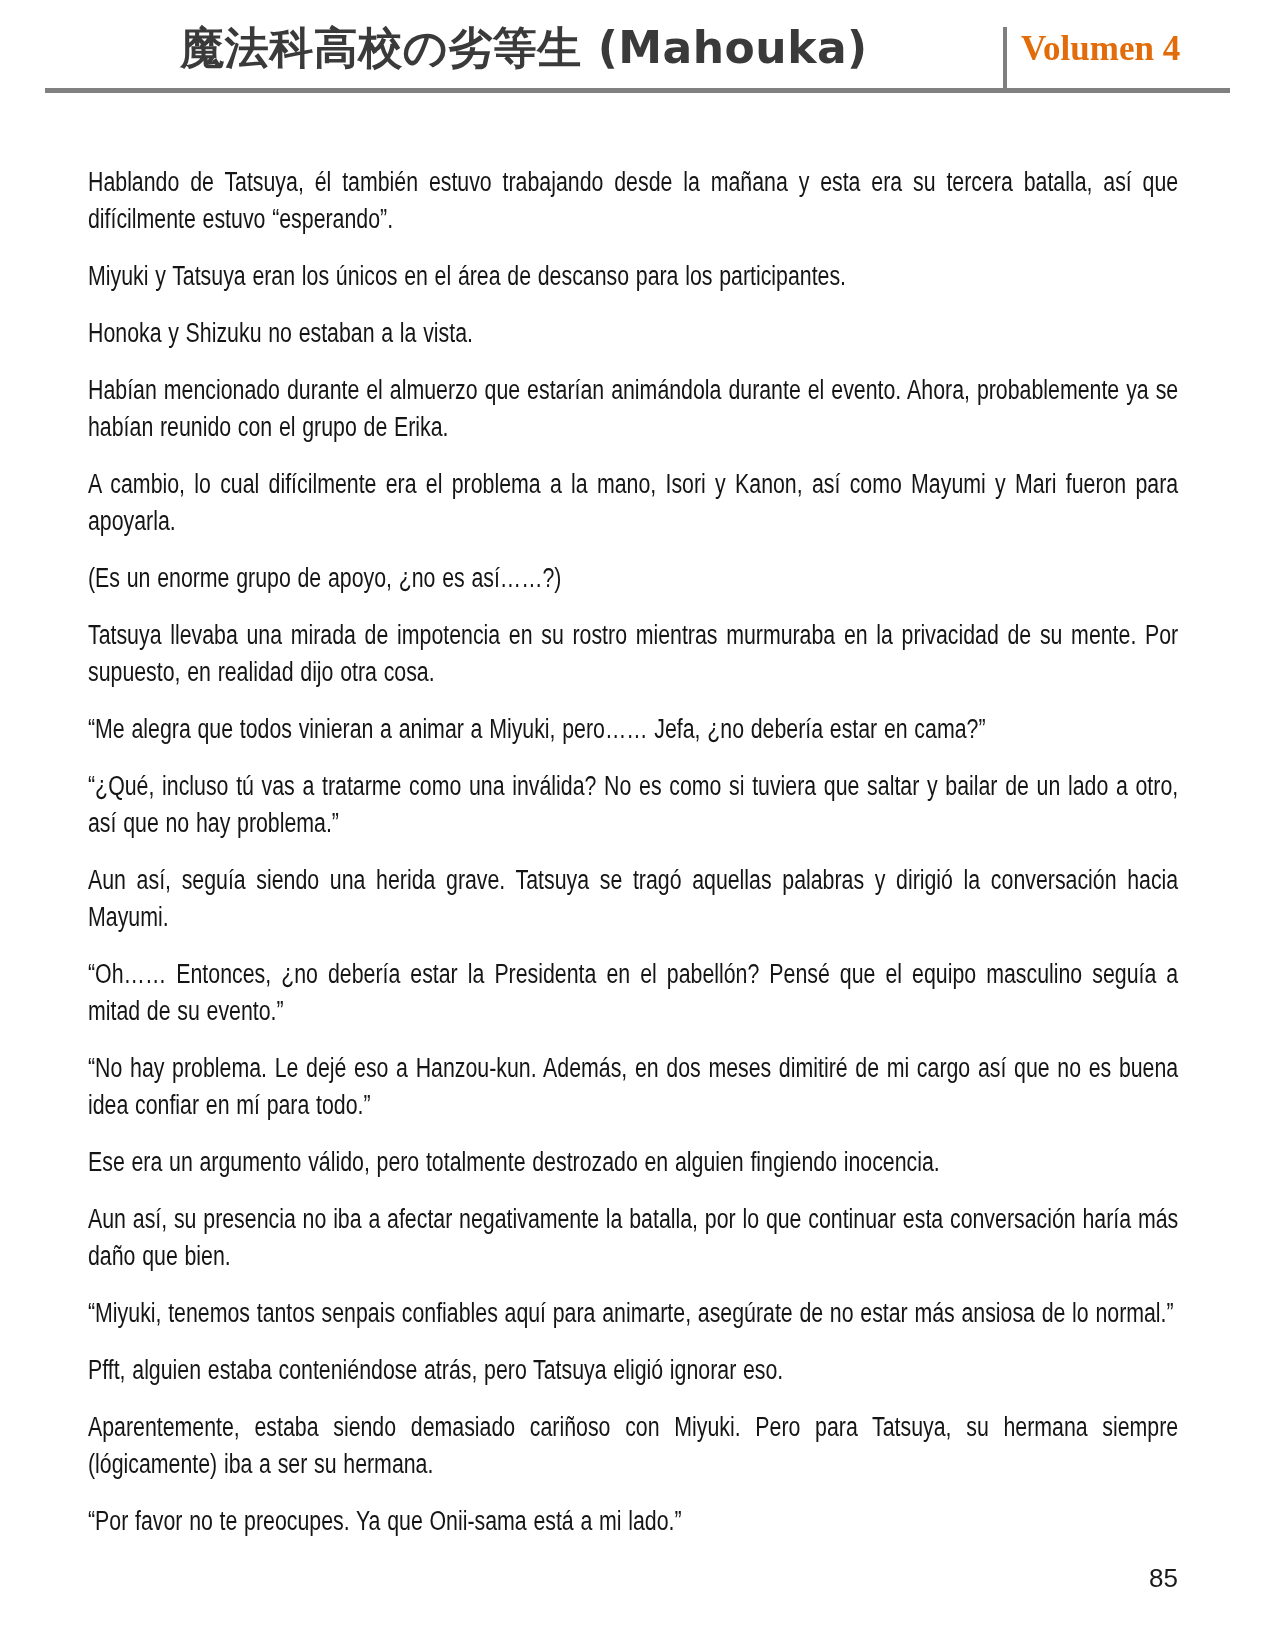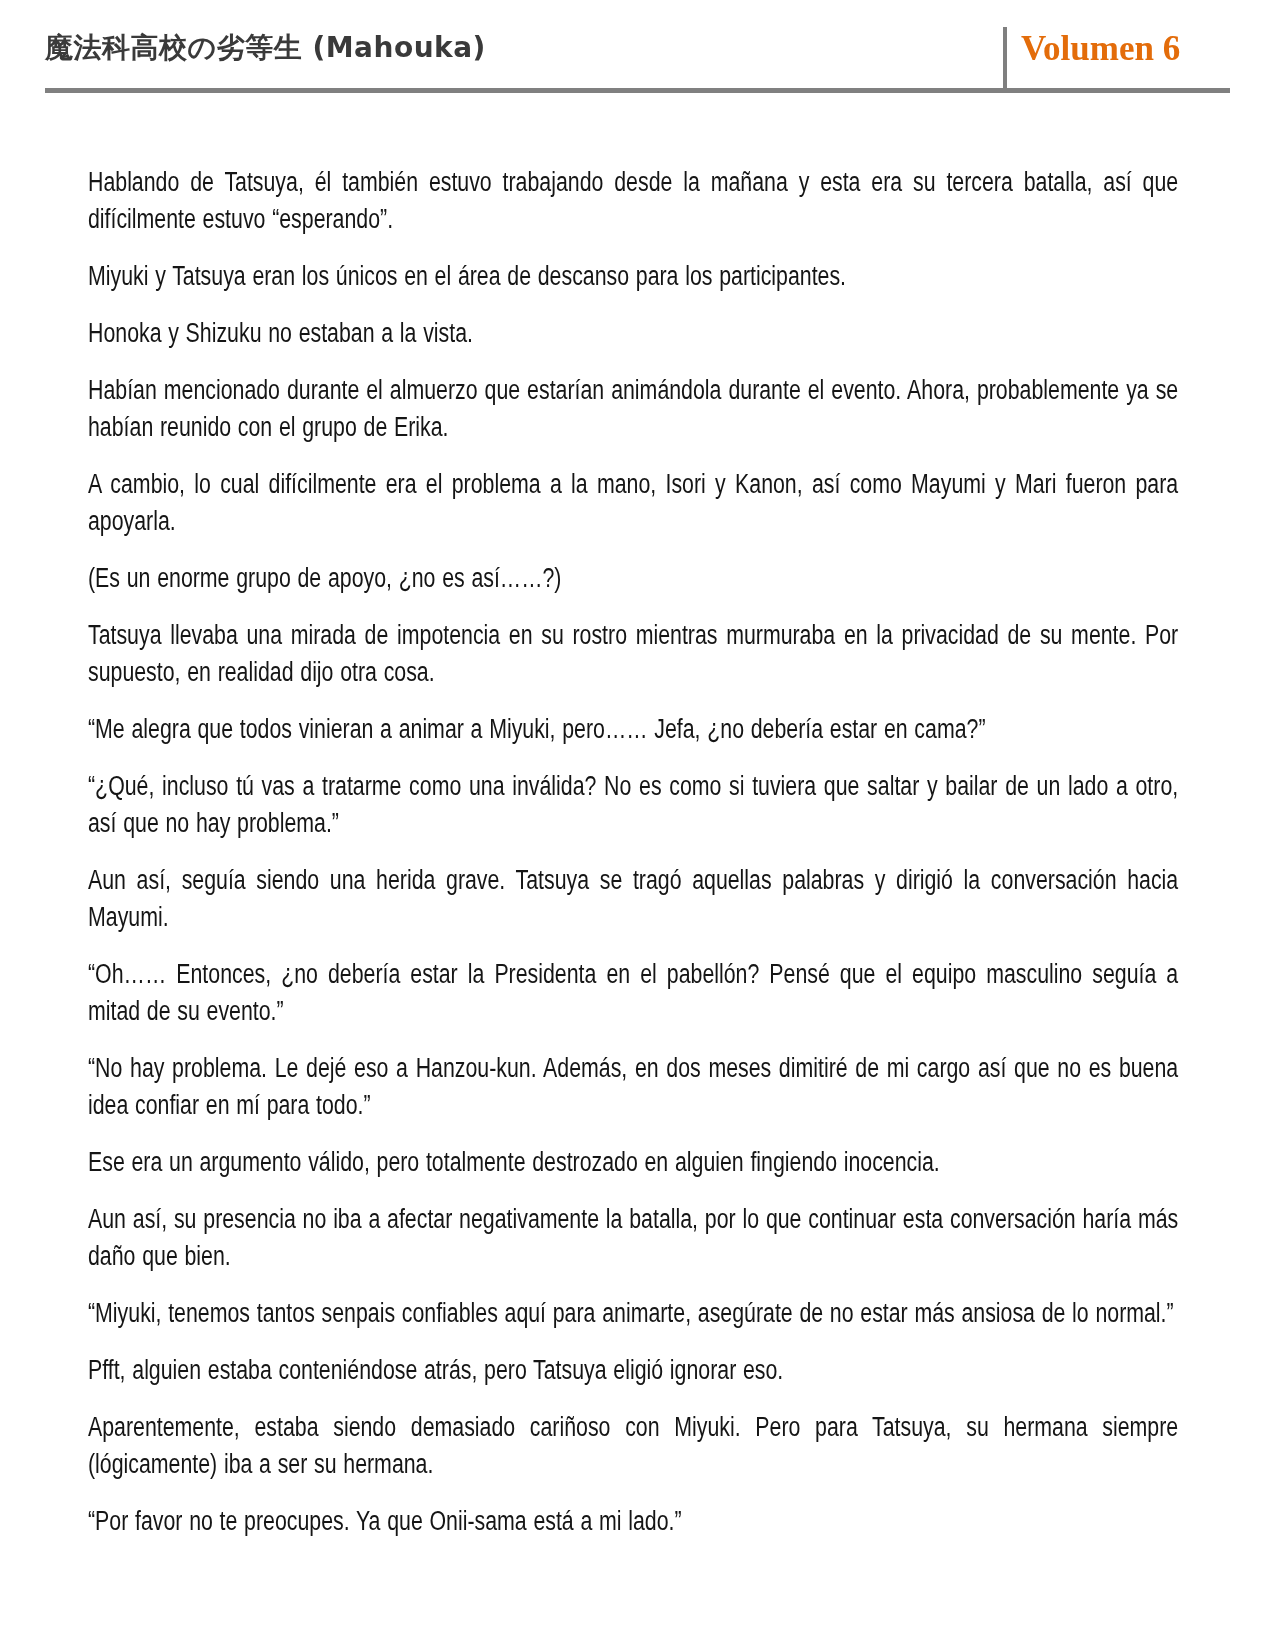--- a/index.html
+++ b/index.html
@@ -23,24 +23,24 @@
     top: 0;
     left: 45px;
     width: 1185px;
     height: 93px;
   }
   .header-title {
     position: absolute;
     left: 0;
     top: 26px;
     width: 958px;
-    text-align: left;
+    text-align: center;
     font-family: "DejaVu Sans", "Liberation Sans", sans-serif;
     font-weight: bold;
-    font-size: 28px;
+    font-size: 44px;
     line-height: 44px;
     color: #3a3a3a;
     letter-spacing: 0.5px;
     white-space: nowrap;
   }
   .header-vdiv {
     position: absolute;
     left: 958px;
     top: 27px;
     width: 4px;
@@ -100,21 +100,21 @@
   }
 </style>
 </head>
 <body>
 
 <div class="page">
 
   <header class="header">
     <div class="header-title">魔法科高校の劣等生 (Mahouka)</div>
     <div class="header-vdiv"></div>
-    <div class="header-volume">Volumen 6</div>
+    <div class="header-volume">Volumen 4</div>
     <div class="header-rule"></div>
   </header>
 
   <main class="content">
     <div class="content-inner">
       <p>Hablando de Tatsuya, él también estuvo trabajando desde la mañana y esta era su tercera batalla, así que difícilmente estuvo “esperando”.</p>
       <p>Miyuki y Tatsuya eran los únicos en el área de descanso para los participantes.</p>
       <p>Honoka y Shizuku no estaban a la vista.</p>
       <p>Habían mencionado durante el almuerzo que estarían animándola durante el evento. Ahora, probablemente ya se habían reunido con el grupo de Erika.</p>
       <p>A cambio, lo cual difícilmente era el problema a la mano, Isori y Kanon, así como Mayumi y Mari fueron para apoyarla.</p>
@@ -127,14 +127,15 @@
       <p>“No hay problema. Le dejé eso a Hanzou-kun. Además, en dos meses dimitiré de mi cargo así que no es buena idea confiar en mí para todo.”</p>
       <p>Ese era un argumento válido, pero totalmente destrozado en alguien fingiendo inocencia.</p>
       <p>Aun así, su presencia no iba a afectar negativamente la batalla, por lo que continuar esta conversación haría más daño que bien.</p>
       <p>“Miyuki, tenemos tantos senpais confiables aquí para animarte, asegúrate de no estar más ansiosa de lo normal.”</p>
       <p>Pfft, alguien estaba conteniéndose atrás, pero Tatsuya eligió ignorar eso.</p>
       <p>Aparentemente, estaba siendo demasiado cariñoso con Miyuki. Pero para Tatsuya, su hermana siempre (lógicamente) iba a ser su hermana.</p>
       <p>“Por favor no te preocupes. Ya que Onii-sama está a mi lado.”</p>
     </div>
   </main>
 
+  <div class="page-number">85</div>
 
 </div>
 
 </body></html>

